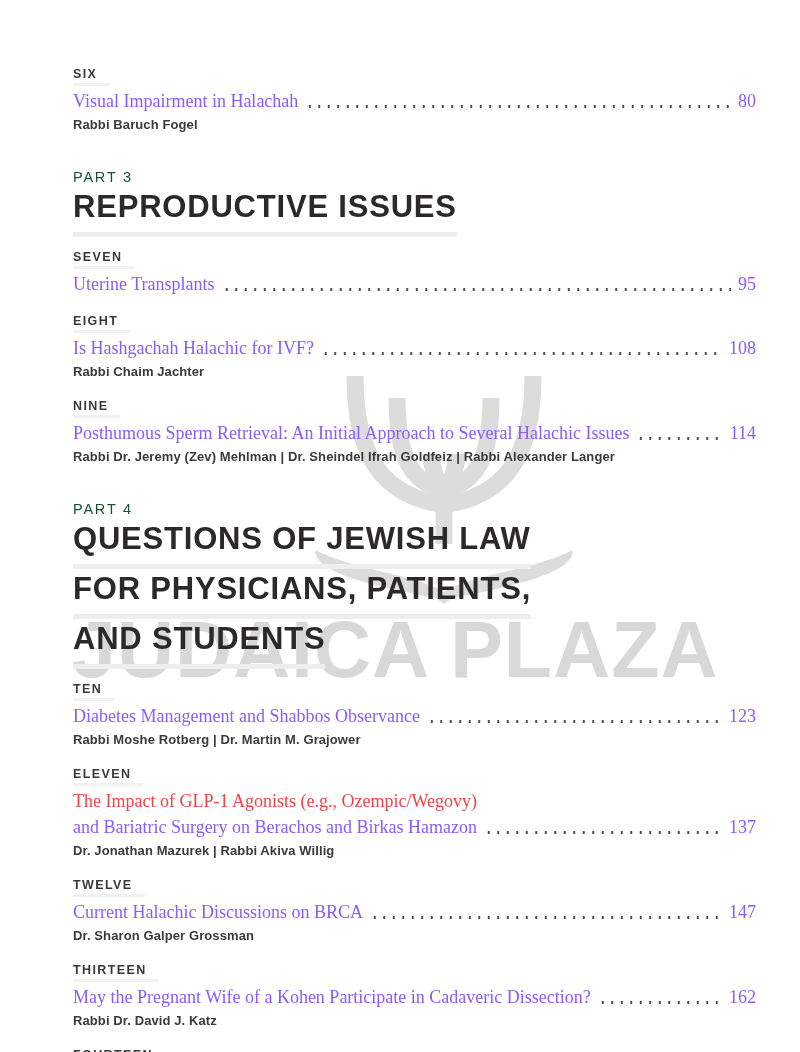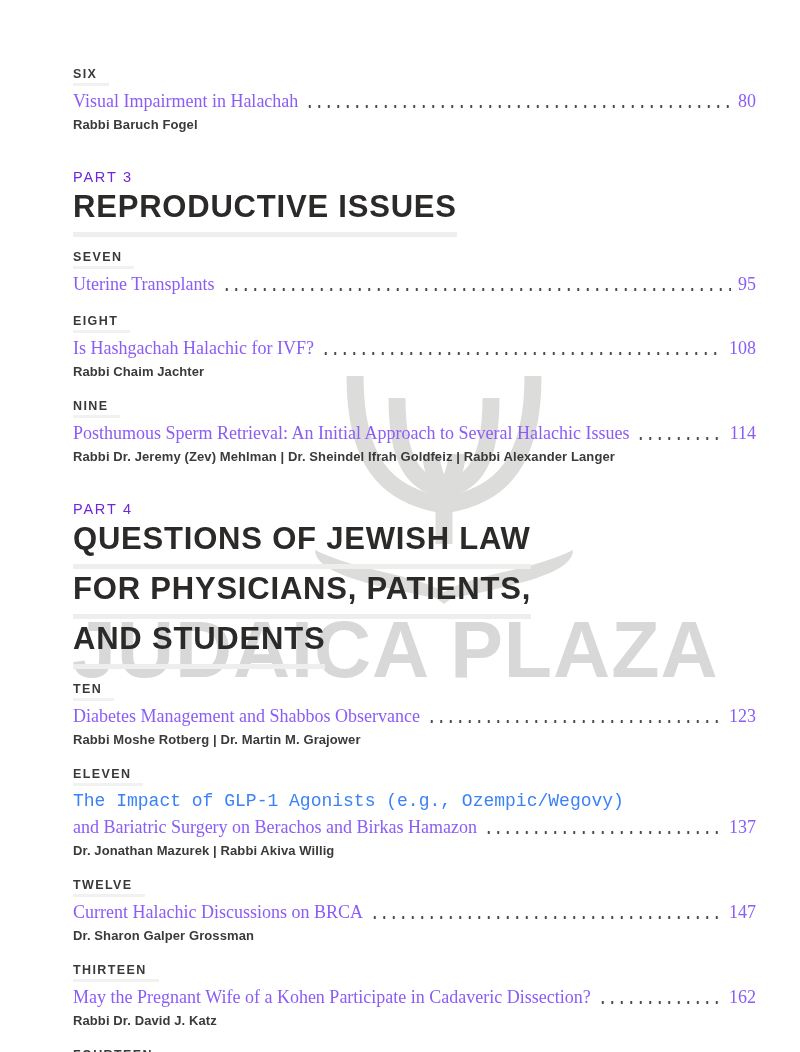--- a/index.html
+++ b/index.html
@@ -32,43 +32,43 @@
     border-bottom:3px solid #f1f1f0;
     padding:0 12px 2px 0;
   }
   .title-row{
     display:flex;align-items:baseline;
     margin-top:4px;
     font-family:"Liberation Serif",serif;
     font-size:18px;line-height:22px;color:#8b5cf6;
   }
   .title-line{
-    font-family:Liberation Mono, monospace;
-    font-size:18px;line-height:22px;color:#3b82f6;
+    font-family:Liberation Serif, serif;
+    font-size:18px;line-height:22px;color:#ef4444;
     margin-top:4px;
   }
   .leader{
     flex:1;height:5px;align-self:flex-end;
     margin:0 7px 3px 7px;
     background-image:radial-gradient(circle,#4d4b49 1.15px,rgba(0,0,0,0) 1.45px);
     background-size:9.5px 5px;
     background-repeat:repeat-x;
     background-position:left bottom;
   }
   .pagenum{flex:0 0 auto;}
   .authors{
     margin-top:5px;
     font-size:13px;line-height:16px;font-weight:bold;
     color:#3b3a39;letter-spacing:0.1px;
   }
   
   .part{margin-top:36px;margin-bottom:10px;}
   .part-kicker{
     font-size:14.5px;line-height:17px;
-    letter-spacing:1.8px;color:#6d28d9;font-weight:normal;
+    letter-spacing:1.8px;color:#14532d;font-weight:normal;
   }
   .part-title{margin-top:5px;}
   .part-title-line{
     display:table;
     font-size:31px;line-height:31px;font-weight:bold;
     letter-spacing:0.8px;color:#2c2a29;
     border-bottom:5px solid #eeeeed;
     padding-bottom:10px;margin-bottom:4px;
     white-space:nowrap;
   }

